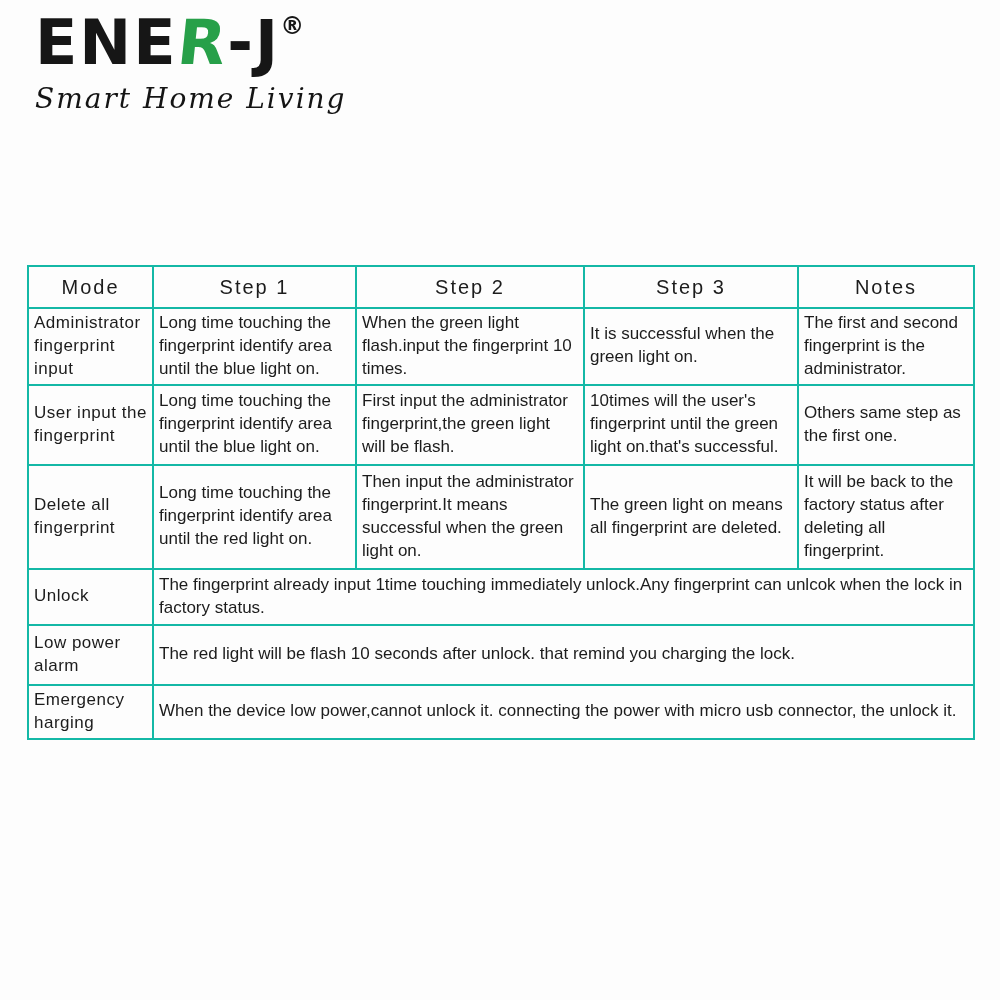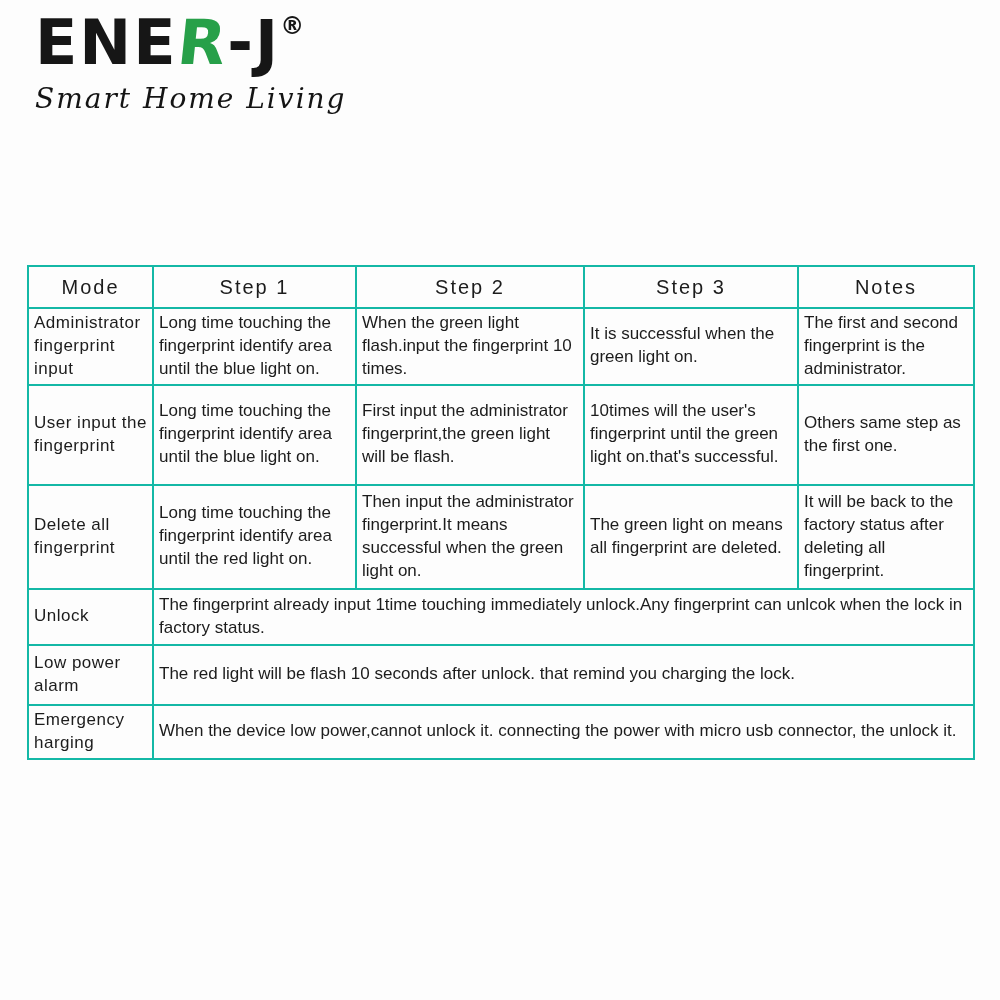--- a/index.html
+++ b/index.html
@@ -68,21 +68,21 @@
     font-weight:normal;
     letter-spacing:2px;
     text-align:center;
     vertical-align:middle;
   }
   td.mode{
     padding-left:7px;
     letter-spacing:0.5px;
   }
   tr.r1{height:76px;margin-left:16px;}
-  tr.r2{height:100px;}
+  tr.r2{height:80px;}
   tr.r3{height:104px;}
   tr.r4{height:56px;}
   tr.r5{height:60px;}
   tr.r6{height:47px;}
   td.desc{
     padding-left:10px;
     font-size:17.5px;
   }
 </style>
 </head>

